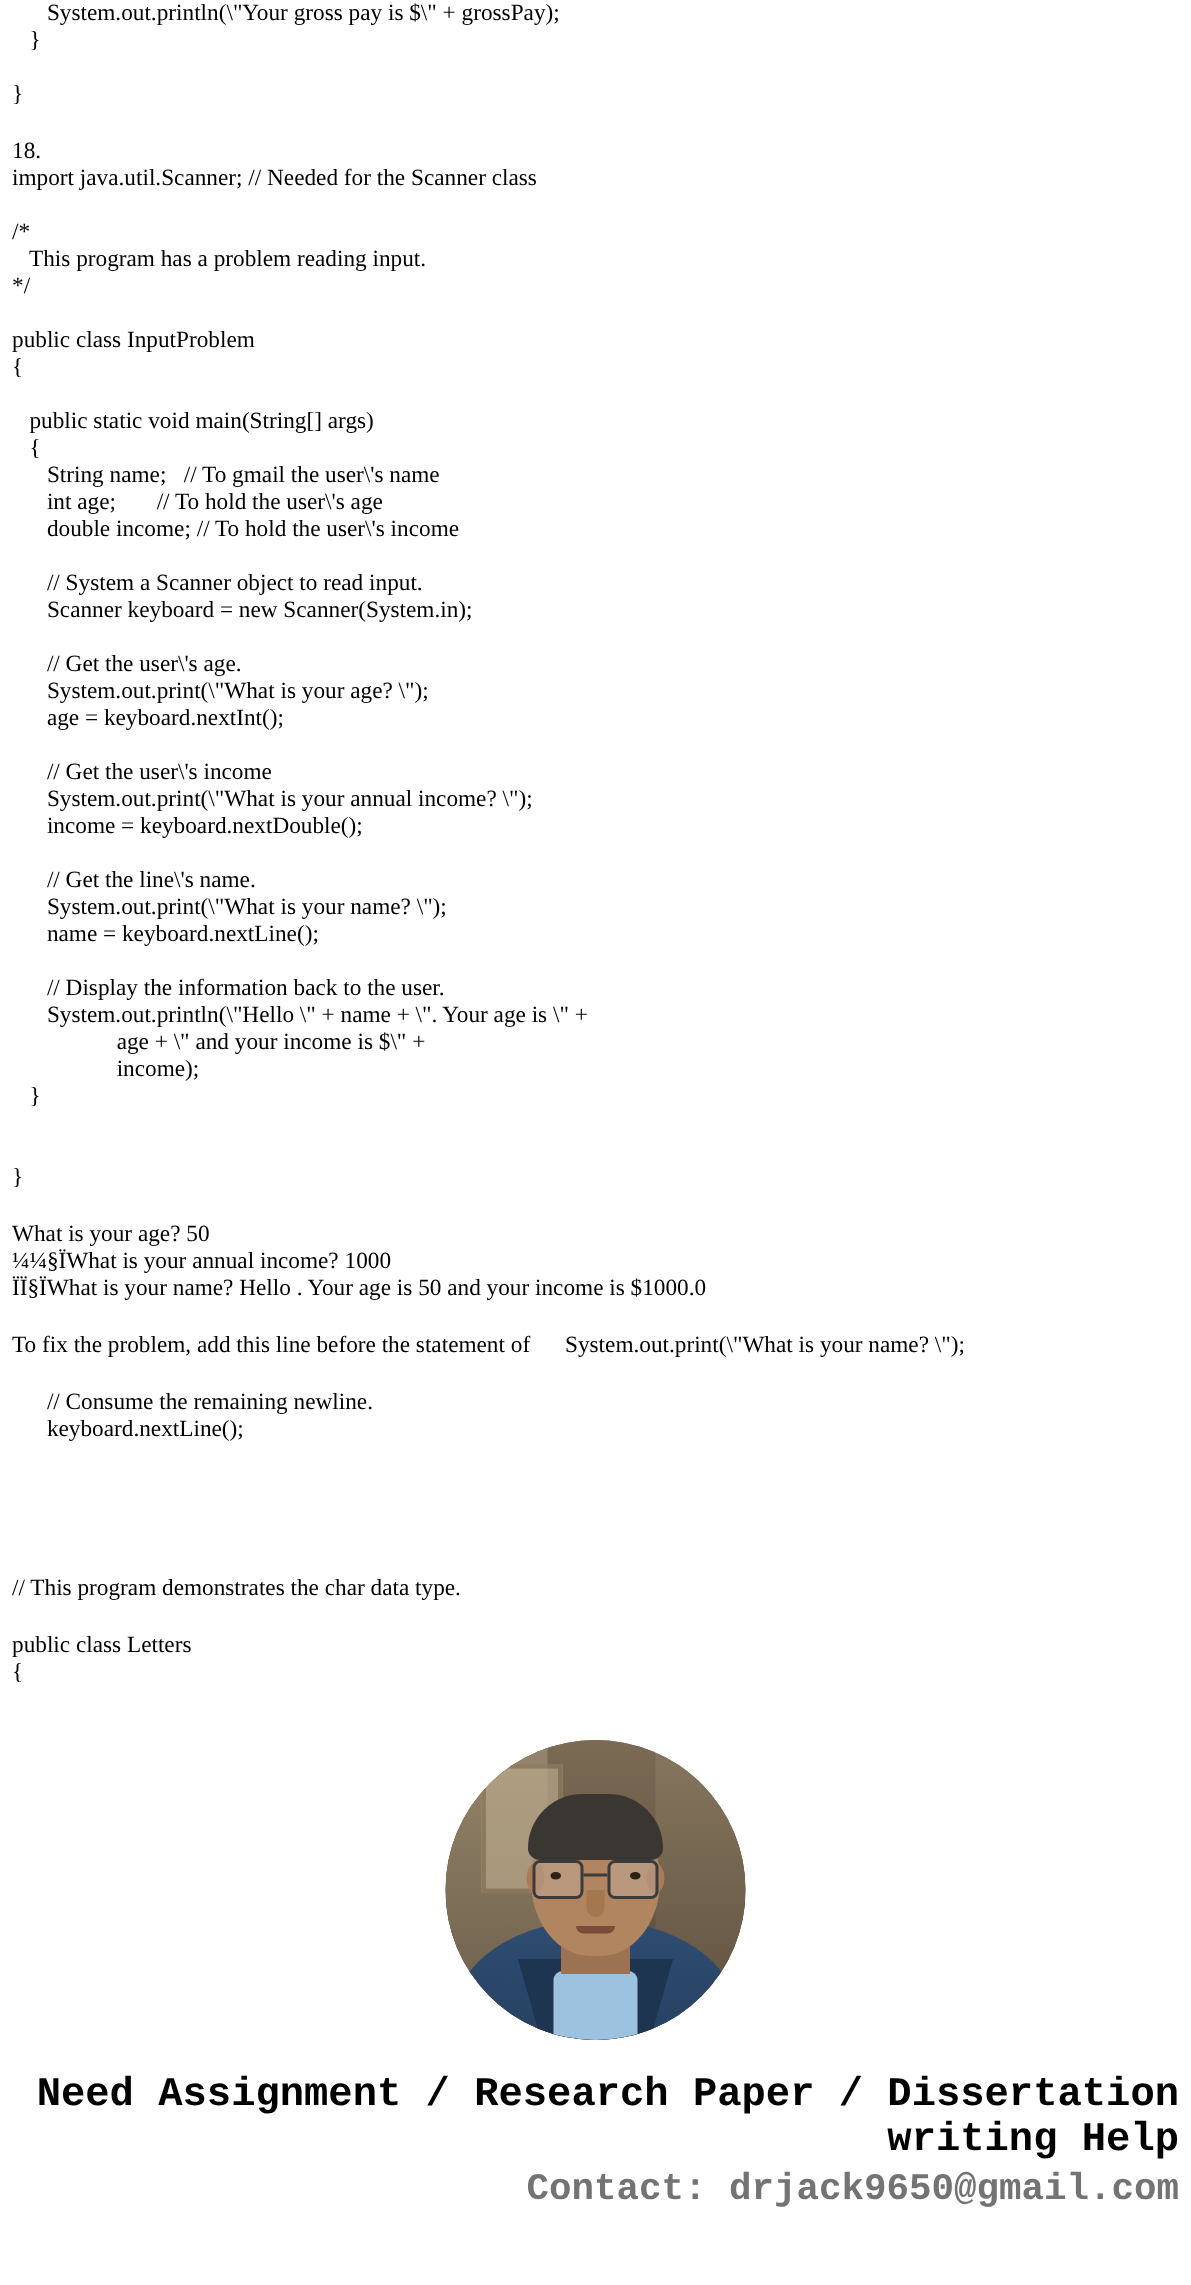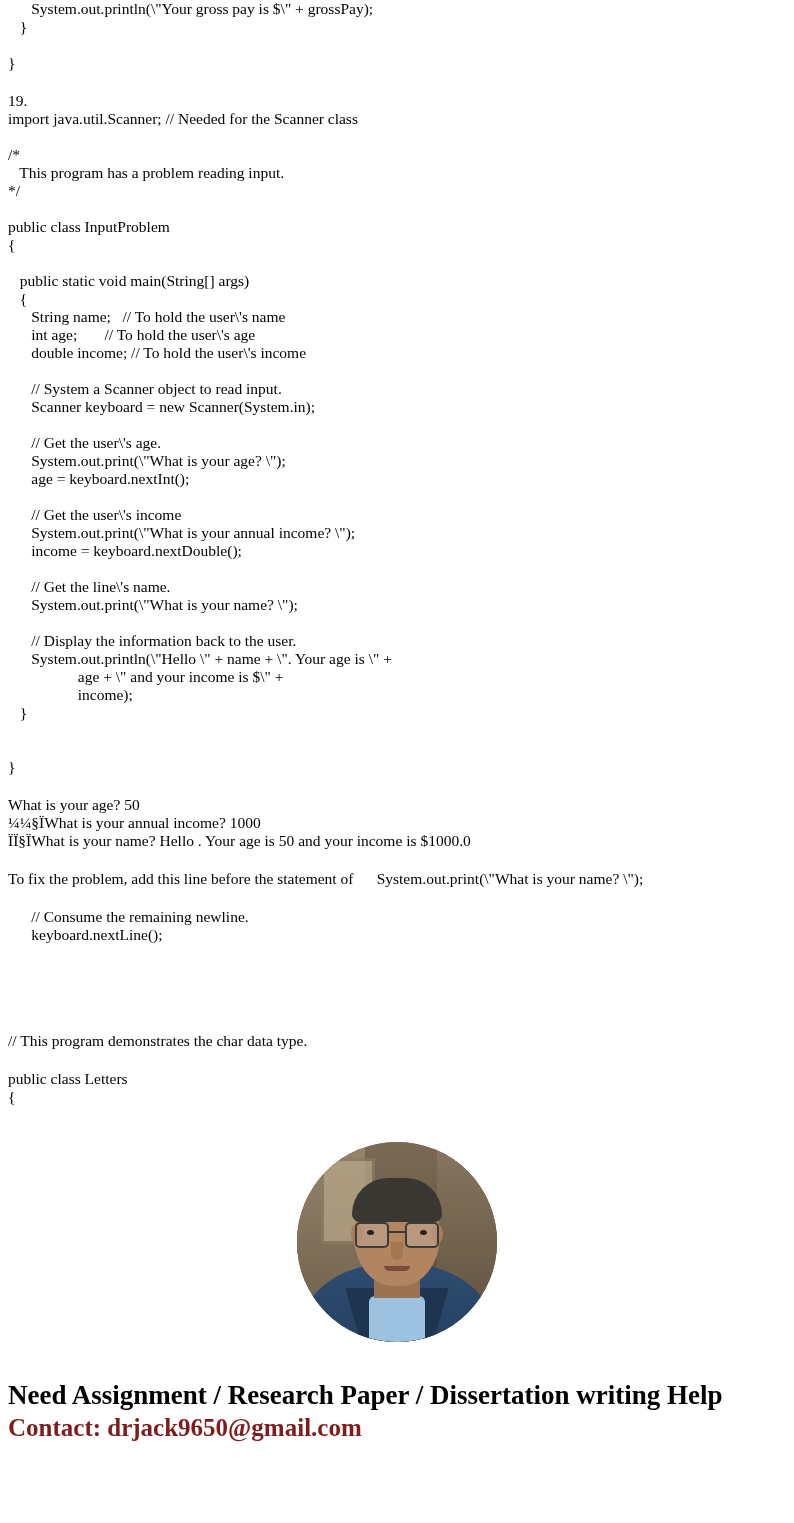--- a/index.html
+++ b/index.html
@@ -156,82 +156,83 @@
     width: 12px; height: 18px; border-radius: 0 0 8px 8px;
     background: #a4774f;
   }
   .p-mouth {
     position: absolute; top: 124px; left: 50%; transform: translateX(-50%);
     width: 26px; height: 5px; border-radius: 0 0 12px 12px;
     background: #7c4b3a;
   }
 
   .promo {
-    margin-top: 38px;
-    text-align: left;
-    font-family: Liberation Serif, serif;
+    margin-top: 22px;
+    text-align: right;
+    font-family: Liberation Mono, monospace;
     font-weight: bold;
   }
   .promo-line1 {
     font-size: 27px;
     line-height: 30px;
     color: #000000;
   }
   .promo-line2 {
     font-size: 25px;
     line-height: 31px;
     margin-top: 2px;
-    color: #7f1d1d;
+    color: #737373;
   }
 </style>
 </head>
 <body>
 
 <div class="page">
 
   <div>
     <div class="codeline">      System.out.println(\"Your gross pay is $\" + grossPay);</div>
     <div class="codeline">   }</div>
     <div class="codeline blankline">&nbsp;</div>
     <div class="codeline">}</div>
   </div>
 
   <div class="gap-md"></div>
 
   <div>
-    <div class="para">19.</div>
+    <div class="para">18.</div>
     <div class="codeline">import java.util.Scanner; // Needed for the Scanner class</div>
     <div class="codeline blankline">&nbsp;</div>
     <div class="codeline">/*</div>
     <div class="codeline">   This program has a problem reading input.</div>
     <div class="codeline">*/</div>
     <div class="codeline blankline">&nbsp;</div>
     <div class="codeline">public class InputProblem</div>
     <div class="codeline">{</div>
     <div class="codeline blankline">&nbsp;</div>
     <div class="codeline">   public static void main(String[] args)</div>
     <div class="codeline">   {</div>
 
-    <div class="codeline">      String name;   // To hold the user\'s name</div>
+    <div class="codeline">      String name;   // To gmail the user\'s name</div>
     <div class="codeline">      int age;       // To hold the user\'s age</div>
     <div class="codeline">      double income; // To hold the user\'s income</div>
     <div class="codeline blankline">&nbsp;</div>
     <div class="codeline">      // System a Scanner object to read input.</div>
     <div class="codeline">      Scanner keyboard = new Scanner(System.in);</div>
     <div class="codeline blankline">&nbsp;</div>
     <div class="codeline">      // Get the user\'s age.</div>
     <div class="codeline">      System.out.print(\"What is your age? \");</div>
     <div class="codeline">      age = keyboard.nextInt();</div>
     <div class="codeline blankline">&nbsp;</div>
     <div class="codeline">      // Get the user\'s income</div>
     <div class="codeline">      System.out.print(\"What is your annual income? \");</div>
     <div class="codeline">      income = keyboard.nextDouble();</div>
     <div class="codeline blankline">&nbsp;</div>
     <div class="codeline">      // Get the line\'s name.</div>
     <div class="codeline">      System.out.print(\"What is your name? \");</div>
+    <div class="codeline">      name = keyboard.nextLine();</div>
     <div class="codeline blankline">&nbsp;</div>
     <div class="codeline">      // Display the information back to the user.</div>
     <div class="codeline">      System.out.println(\"Hello \" + name + \". Your age is \" +</div>
     <div class="codeline">                  age + \" and your income is $\" +</div>
     <div class="codeline">                  income);</div>
     <div class="codeline">   }</div>
 
     <div class="codeline blankline">&nbsp;</div>
     <div class="codeline blankline">&nbsp;</div>
     <div class="codeline">}</div>

